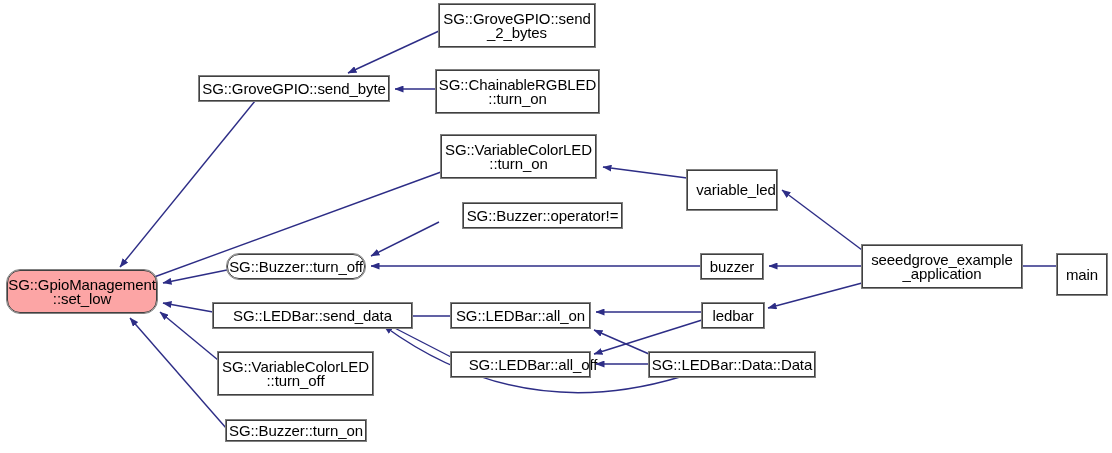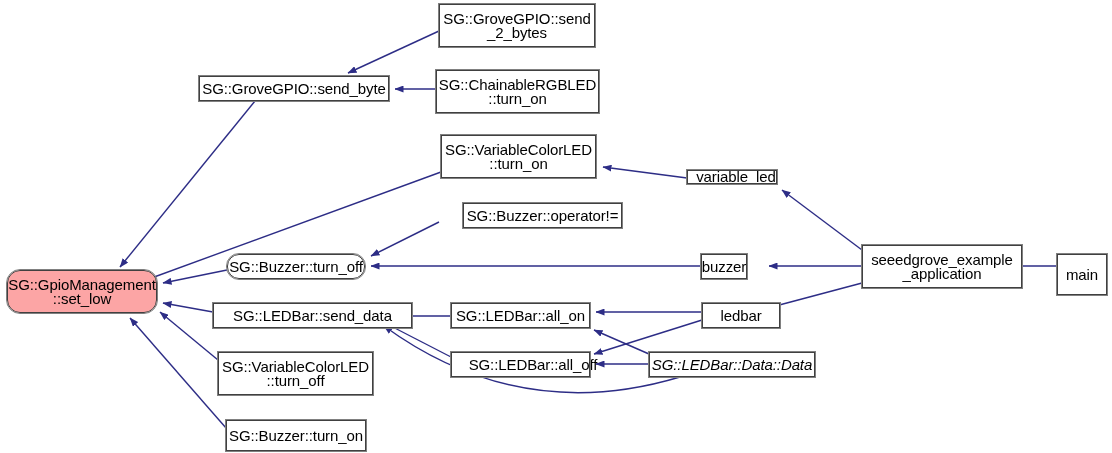--- a/index.html
+++ b/index.html
@@ -91,25 +91,25 @@
 _2_bytes</div>
       <div class="gnode" style="left: 436px; top: 70px; width: 163px; height: 43px;">SG::ChainableRGBLED
 ::turn_on</div>
       <div class="gnode" style="left: 441px; top: 135px; width: 155px; height: 43px;">SG::VariableColorLED
 ::turn_on</div>
       <div class="gnode" style="left: 439px; top: 203px; width: 159px; height: 25px; margin-left: 24px;">SG::Buzzer::operator!=</div>
       <div class="gnode" style="left: 227px; top: 254px; width: 138px; height: 25px; border-radius: 12px;">SG::Buzzer::turn_off</div>
       <div class="gnode" style="left: 213px; top: 303px; width: 199px; height: 25px;">SG::LEDBar::send_data</div>
       <div class="gnode" style="left: 218px; top: 352px; width: 155px; height: 43px;">SG::VariableColorLED
 ::turn_off</div>
-      <div class="gnode" style="left: 226px; top: 420px; width: 140px; height: 31px;">SG::Buzzer::turn_on</div>
+      <div class="gnode" style="left: 226px; top: 420px; width: 140px; height: 21px;">SG::Buzzer::turn_on</div>
       <div class="gnode" style="left: 451px; top: 303px; width: 139px; height: 25px;">SG::LEDBar::all_on</div>
       <div class="gnode" style="left: 451px; top: 352px; width: 139px; height: 25px; padding-left: 25px;">SG::LEDBar::all_off</div>
-      <div class="gnode" style="left: 649px; top: 352px; width: 166px; height: 25px; font-style: italic;">SG::LEDBar::Data::Data</div>
-      <div class="gnode" style="left: 687px; top: 170px; width: 90px; height: 14px; padding-left: 8px;">variable_led</div>
-      <div class="gnode" style="left: 701px; top: 254px; width: 46px; height: 25px;">buzzer</div>
-      <div class="gnode" style="left: 702px; top: 303px; width: 78px; height: 25px;">ledbar</div>
+      <div class="gnode" style="left: 649px; top: 352px; width: 166px; height: 25px;">SG::LEDBar::Data::Data</div>
+      <div class="gnode" style="left: 687px; top: 170px; width: 90px; height: 40px; padding-left: 8px;">variable_led</div>
+      <div class="gnode" style="left: 701px; top: 254px; width: 62px; height: 25px;">buzzer</div>
+      <div class="gnode" style="left: 702px; top: 303px; width: 62px; height: 25px;">ledbar</div>
       <div class="gnode" style="left: 862px; top: 245px; width: 160px; height: 43px;">seeedgrove_example
 _application</div>
       <div class="gnode" style="left: 1057px; top: 254px; width: 50px; height: 41px;">main</div>
     </div>
 
 </div>
 
 </body></html>

